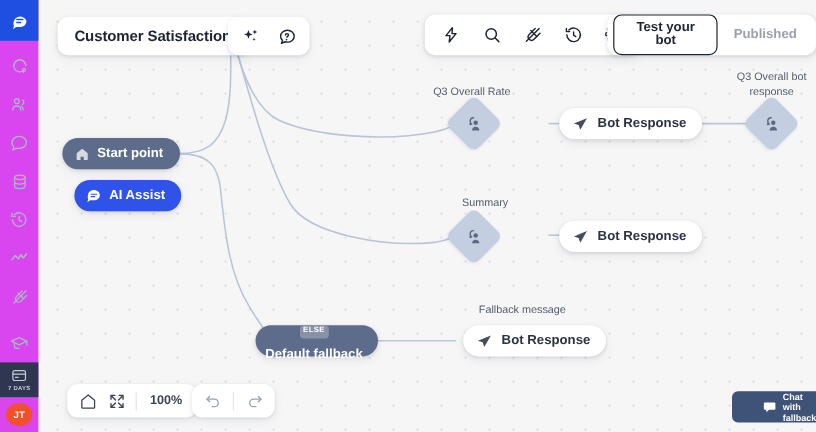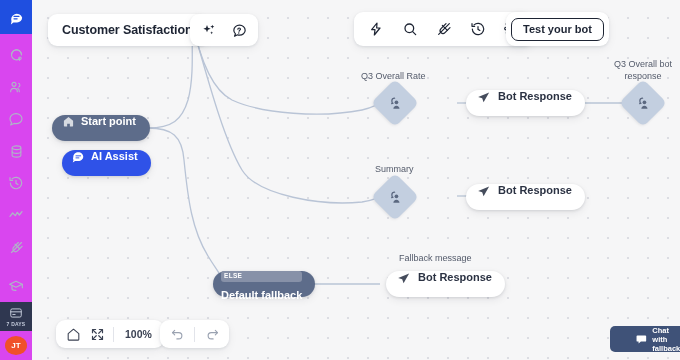--- a/index.html
+++ b/index.html
@@ -76,21 +76,21 @@
 
   .support{
     position:absolute;left:610px;top:326px;height:26px;
     background:#3f5278;border-radius:5px;color:#fff;
     display:flex;align-items:center;gap:5px;padding:0 25px;
   }
   .support .txt{font-size:7.5px;font-weight:700;line-height:9px;}
 
   
   .pill{
-    position:absolute;display:flex;border-radius:999px;
+    position:absolute;display:flex;align-items:center;border-radius:999px;
     box-shadow:0 1px 3px rgba(22,28,45,.13),0 3px 9px rgba(22,28,45,.07);
     white-space:nowrap;
   }
   .pill-start{
     left:52px;top:115px;height:26px;background:#5d6c8a;color:#fff;
     padding:0 14px 0 10px;gap:6px;
   }
   .pill-start .lbl{font-size:11px;font-weight:700;}
   .pill-ai{
     left:62px;top:150px;height:26px;background:#2f52e8;color:#fff;
@@ -279,20 +279,21 @@
     <div class="icon-btn">
       <svg width="16" height="16" viewBox="0 0 24 24" fill="none" stroke="currentColor" stroke-width="1.7">
         <circle cx="12" cy="12" r="3"></circle>
         <path d="M19.2 14.1a1.6 1.6 0 0 0 .3 1.8l.1.1a2 2 0 1 1-2.8 2.8l-.1-.1a1.6 1.6 0 0 0-2.7 1.1v.2a2 2 0 0 1-4 0v-.1a1.6 1.6 0 0 0-2.8-1.1l-.1.1a2 2 0 1 1-2.8-2.8l.1-.1a1.6 1.6 0 0 0-1.1-2.7H3a2 2 0 0 1 0-4h.1a1.6 1.6 0 0 0 1.1-2.8l-.1-.1a2 2 0 1 1 2.8-2.8l.1.1a1.6 1.6 0 0 0 2.8-1.1V3a2 2 0 0 1 4 0v.1a1.6 1.6 0 0 0 2.7 1.1l.1-.1a2 2 0 1 1 2.8 2.8l-.1.1a1.6 1.6 0 0 0 1.1 2.7h.2a2 2 0 0 1 0 4h-.1a1.6 1.6 0 0 0-1.3 1.4z" stroke-linejoin="round"></path>
       </svg>
     </div>
   </div>
 
   <div class="bar publish-bar">
     <button class="btn-test">Test your bot</button>
+    <button class="btn-pub">Published</button>
   </div>
 
   <div class="pill pill-ai">
     <svg width="14" height="14" viewBox="0 0 24 24" fill="#ffffff">
       <path d="M21 11.5c0 4-3.8 7.3-8.5 7.3H7l-4 2.7 1.2-4.1A7.3 7.3 0 0 1 4 11.5C4 7.4 7.8 4 12.5 4S21 7.4 21 11.5z"></path>
       <path d="M8.5 10h8M8.5 13.5h5" stroke="#2f52e8" stroke-width="1.6" stroke-linecap="round"></path>
     </svg>
     <span class="lbl">AI Assist</span>
   </div>
 
@@ -327,21 +328,21 @@
   <div class="diamond" style="left:626px;top:86px;">
     <span class="gi" style="transform:rotate(-45deg);display:flex;">
       <svg width="17" height="17" viewBox="0 0 24 24" fill="none" stroke="#5b6880" stroke-width="1.7">
         <path d="M11.5 4.2A4 4 0 0 0 7.5 8a4 4 0 0 0 .6 2.1L7.3 12l2-.6" stroke-linecap="round" stroke-linejoin="round"></path>
         <circle cx="14" cy="10" r="2.6" fill="#5b6880" stroke="none"></circle>
         <path d="M9.6 19.2c0-2.5 2-4.4 4.4-4.4s4.4 1.9 4.4 4.4z" fill="#5b6880" stroke="none"></path>
       </svg>
     </span>
   </div>
 
-  <div class="nlabel" style="left:375px;top:164px;">Summary</div>
+  <div class="nlabel" style="left:385px;top:164px;">Summary</div>
   <div class="diamond" style="left:378px;top:180px;">
     <span class="gi" style="transform:rotate(-45deg);display:flex;">
       <svg width="17" height="17" viewBox="0 0 24 24" fill="none" stroke="#5b6880" stroke-width="1.7">
         <path d="M11.5 4.2A4 4 0 0 0 7.5 8a4 4 0 0 0 .6 2.1L7.3 12l2-.6" stroke-linecap="round" stroke-linejoin="round"></path>
         <circle cx="14" cy="10" r="2.6" fill="#5b6880" stroke="none"></circle>
         <path d="M9.6 19.2c0-2.5 2-4.4 4.4-4.4s4.4 1.9 4.4 4.4z" fill="#5b6880" stroke="none"></path>
       </svg>
     </span>
   </div>
   <div class="pill pill-bot" style="left:466px;top:184px;">

